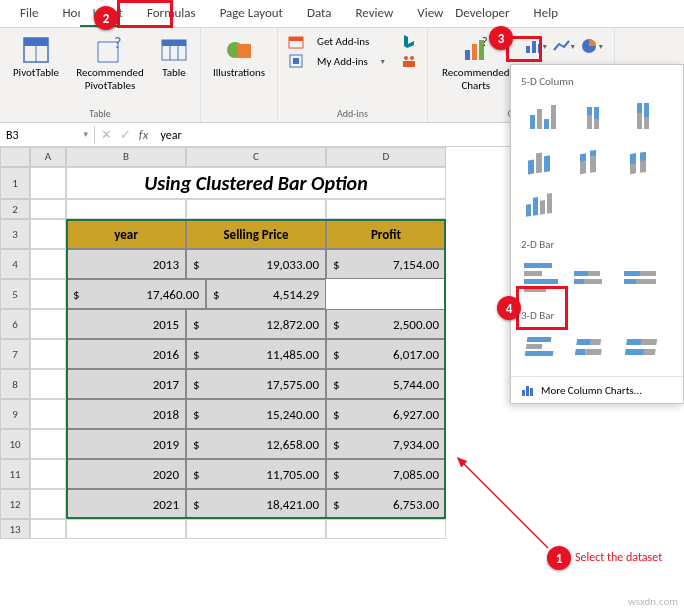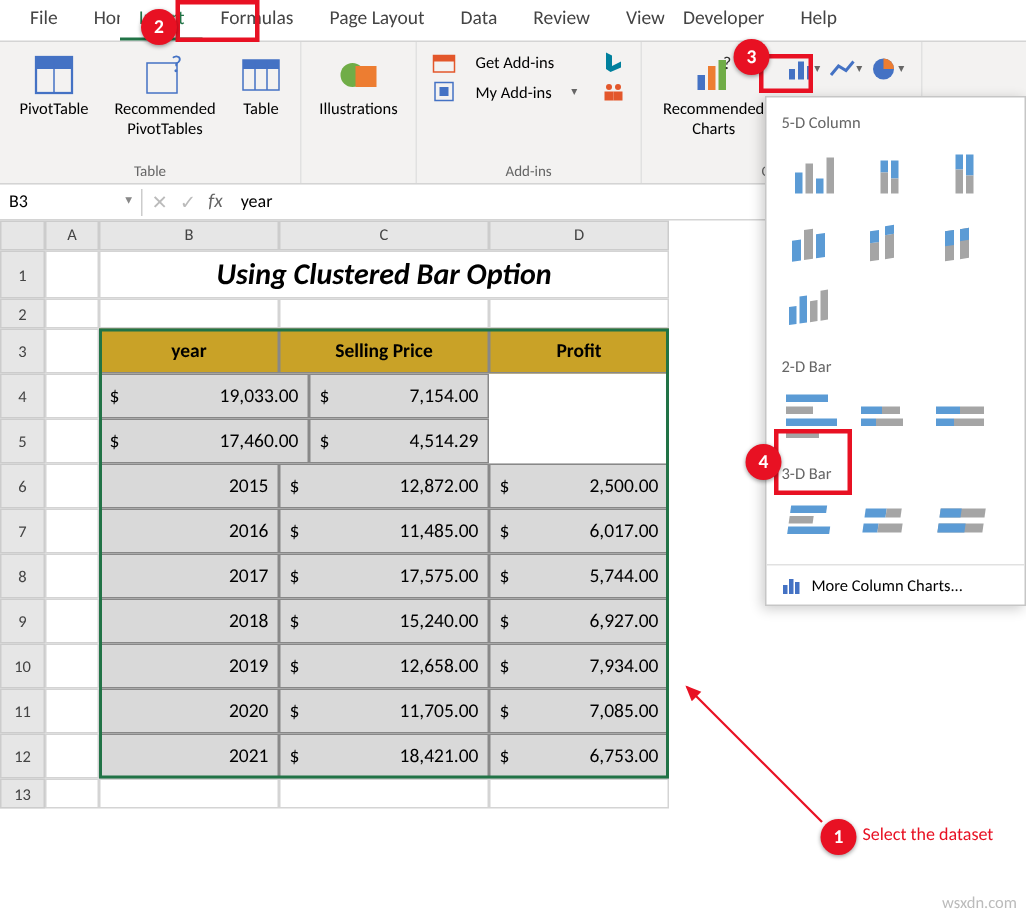--- a/index.html
+++ b/index.html
@@ -291,20 +291,21 @@
     <div class="cell ch-a rn"></div>
     <div class="cell ch-b rn thead">year</div>
     <div class="cell ch-c rn thead">Selling Price</div>
     <div class="cell ch-d rn thead">Profit</div>
   </div>
 
   <div id="data-rows">
       <div class="row rn">
     <div class="rowh rn">4</div>
     <div class="cell ch-a rn"></div>
+    <div class="cell ch-b rn tcell yr">2013</div>
     <div class="cell ch-c rn tcell">
           <span class="curr">
             <span>$</span>
             <span>19,033.00</span>
           </span>
         </div>
     <div class="cell ch-d rn tcell">
           <span class="curr">
             <span>$</span>
             <span>7,154.00</span>

